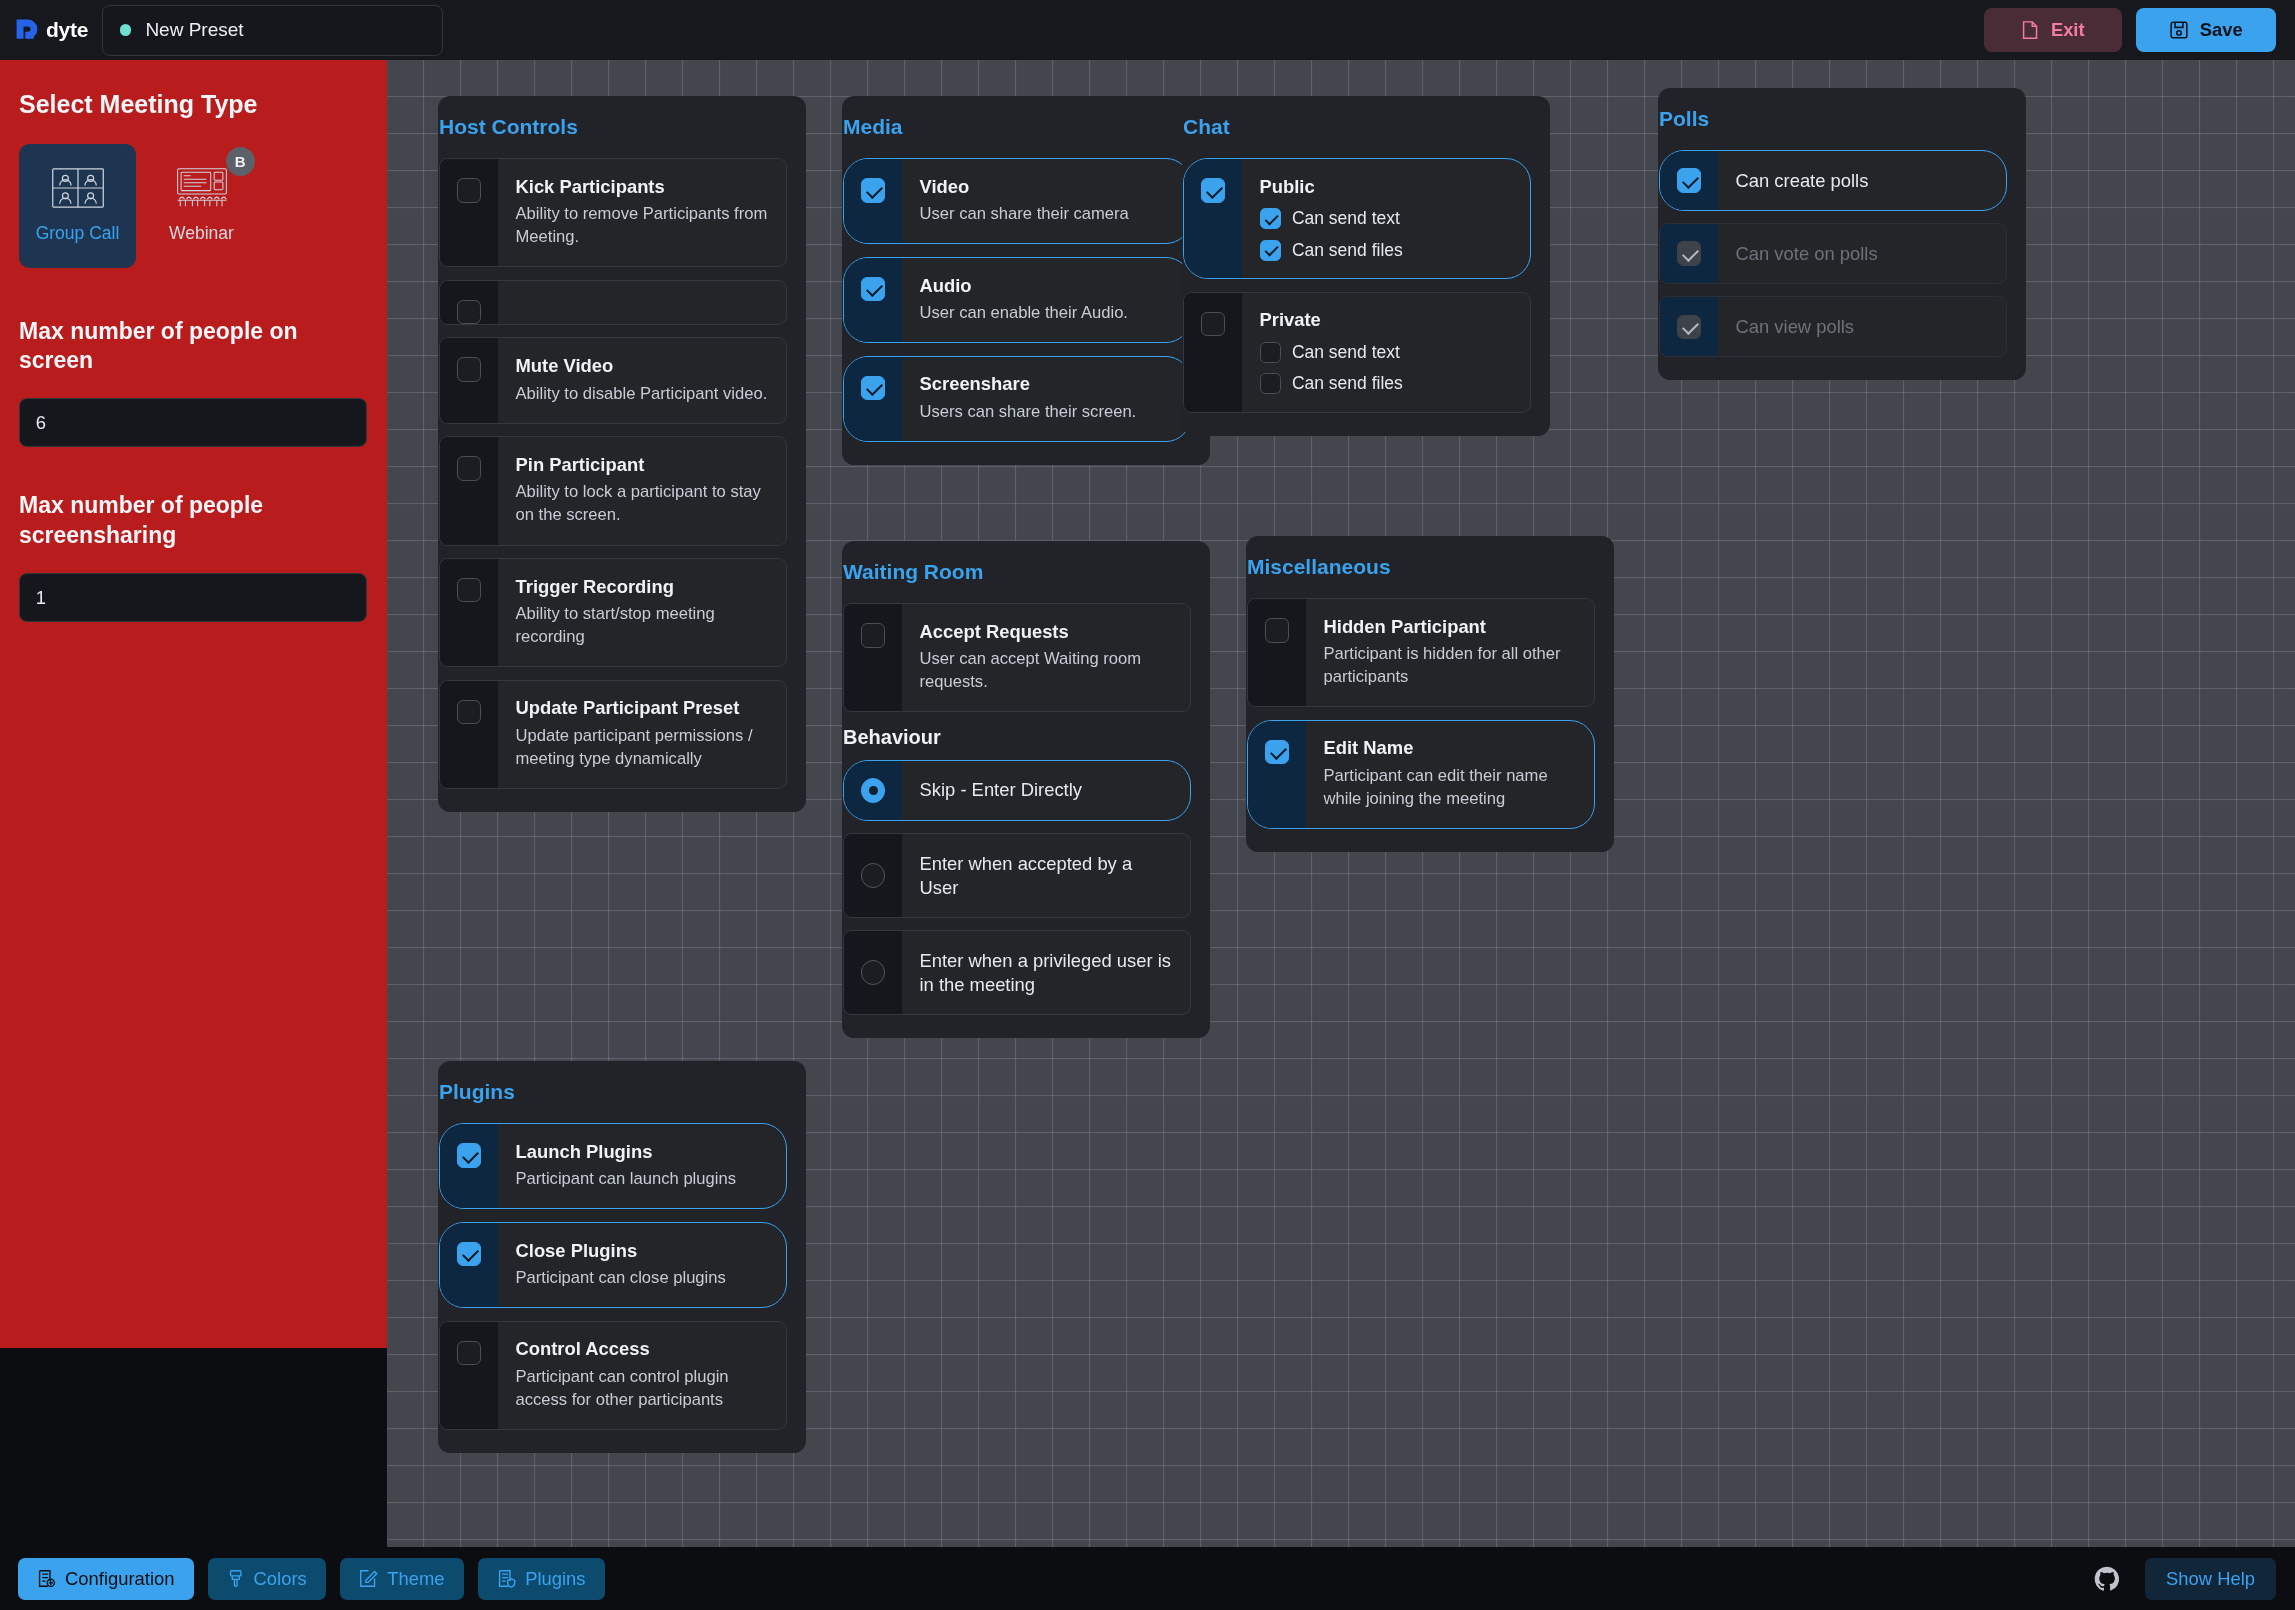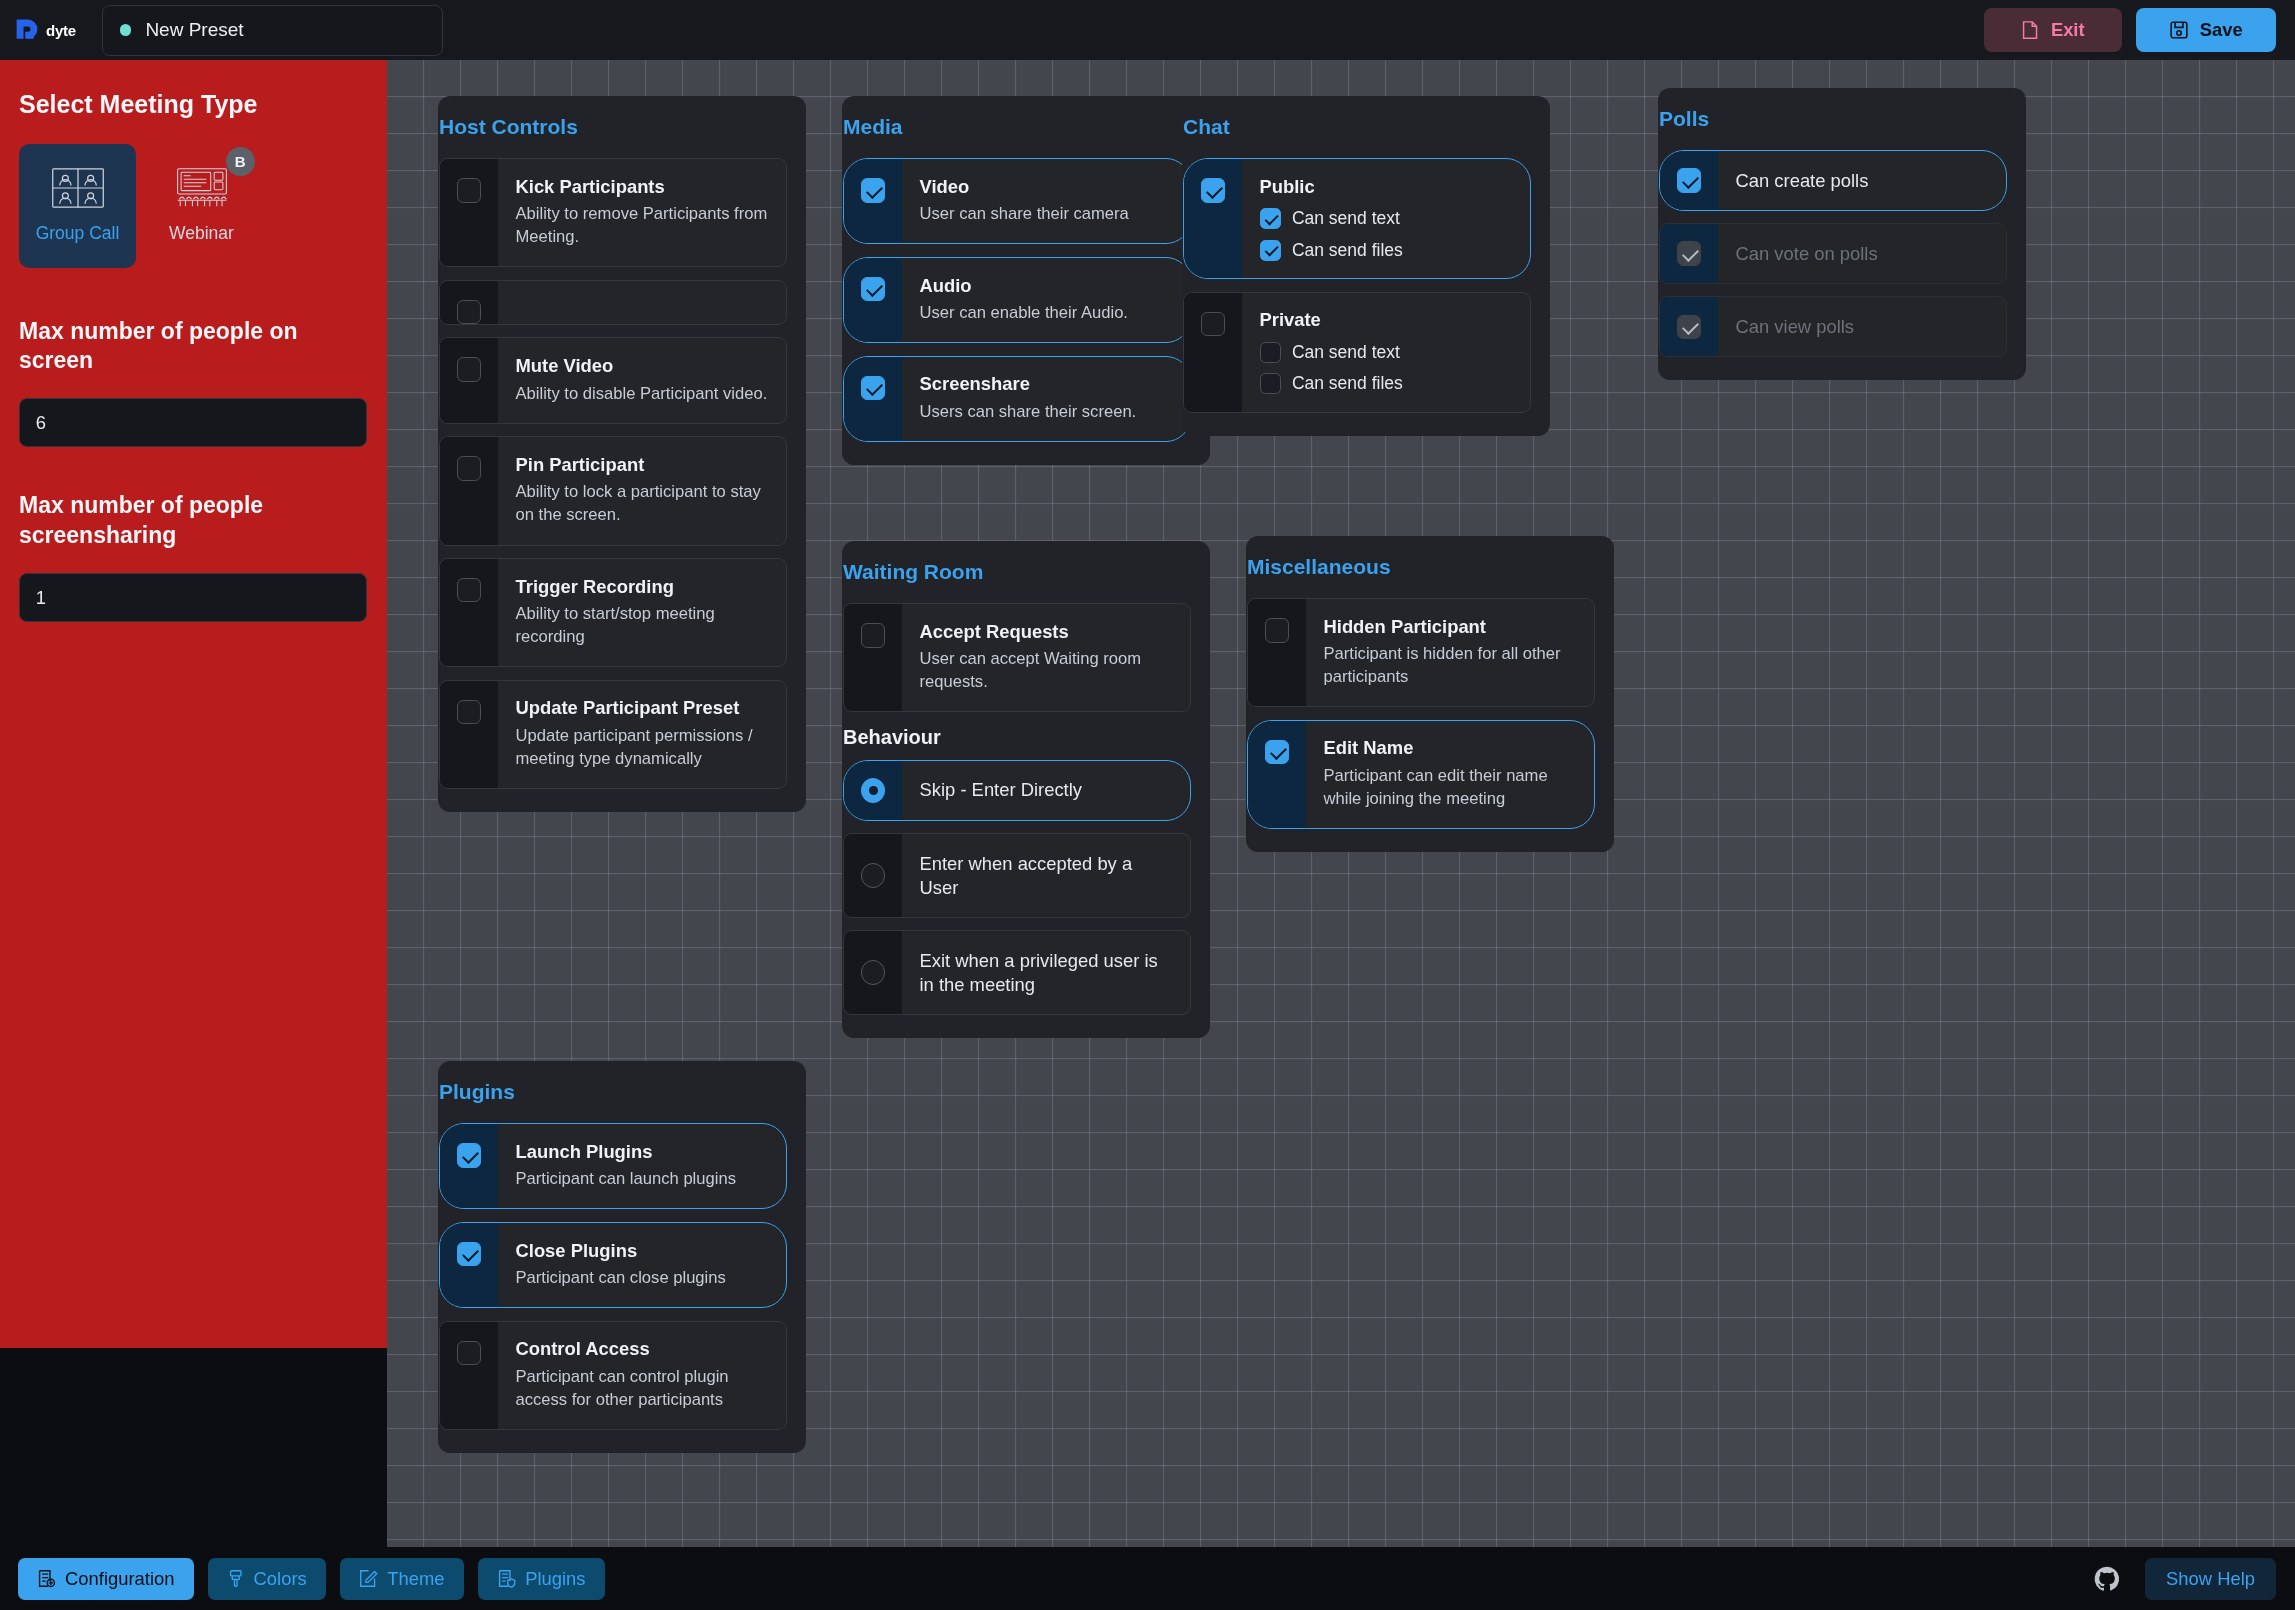--- a/index.html
+++ b/index.html
@@ -23,21 +23,21 @@
     background-position: -0.9px -0.9px;
   }
 
   
   .topbar {
     position: absolute; left: 0; top: 0; width: 2295px; height: 60px;
     background: #16181d; display: flex; align-items: center; z-index: 30;
   }
   .brand { display: flex; align-items: center; gap: 6.1px; margin-left: 14px; width: 77px; }
   .brand-mark { width: 26px; height: 26px; position: relative; }
-  .brand-text { color: #fff; font-size: 15px; font-weight: 700; letter-spacing: -0.3px; }
+  .brand-text { color: #fff; font-size: 21px; font-weight: 700; letter-spacing: -0.3px; }
   .preset-field {
     margin-left: 10.5px; width: 341px; height: 51px;
     border: 0.9px solid #32353c; border-radius: 7.9px; background: #15171c;
     display: flex; align-items: center; padding: 0 17.5px; gap: 14px;
   }
   .preset-dot { width: 11.4px; height: 11.4px; border-radius: 50%; background: #6fe0cf; flex: none; }
   .preset-name { color: #eceef3; font-size: 19px; }
   .topbar-right { margin-left: auto; display: flex; align-items: center; gap: 14px; margin-right: 19px; }
   .btn {
     display: flex; align-items: center; justify-content: center; gap: 10.5px;
@@ -348,21 +348,21 @@
         </div>
       <div class="opt-body">
           <span class="opt-label">Enter when accepted by a User</span>
         </div>
     </div>
     <div class="opt plain">
       <div class="opt-box">
           <span class="rb"></span>
         </div>
       <div class="opt-body">
-          <span class="opt-label">Exit when a privileged user is in the meeting</span>
+          <span class="opt-label">Enter when a privileged user is in the meeting</span>
         </div>
     </div>
   </div>
 
   <div class="panel" style="left:1182px; top:96px; width:368px;">
     <div class="panel-title">Chat</div>
     <div class="opt on">
       <div class="opt-box">
           <span class="cb checked"></span>
         </div>

